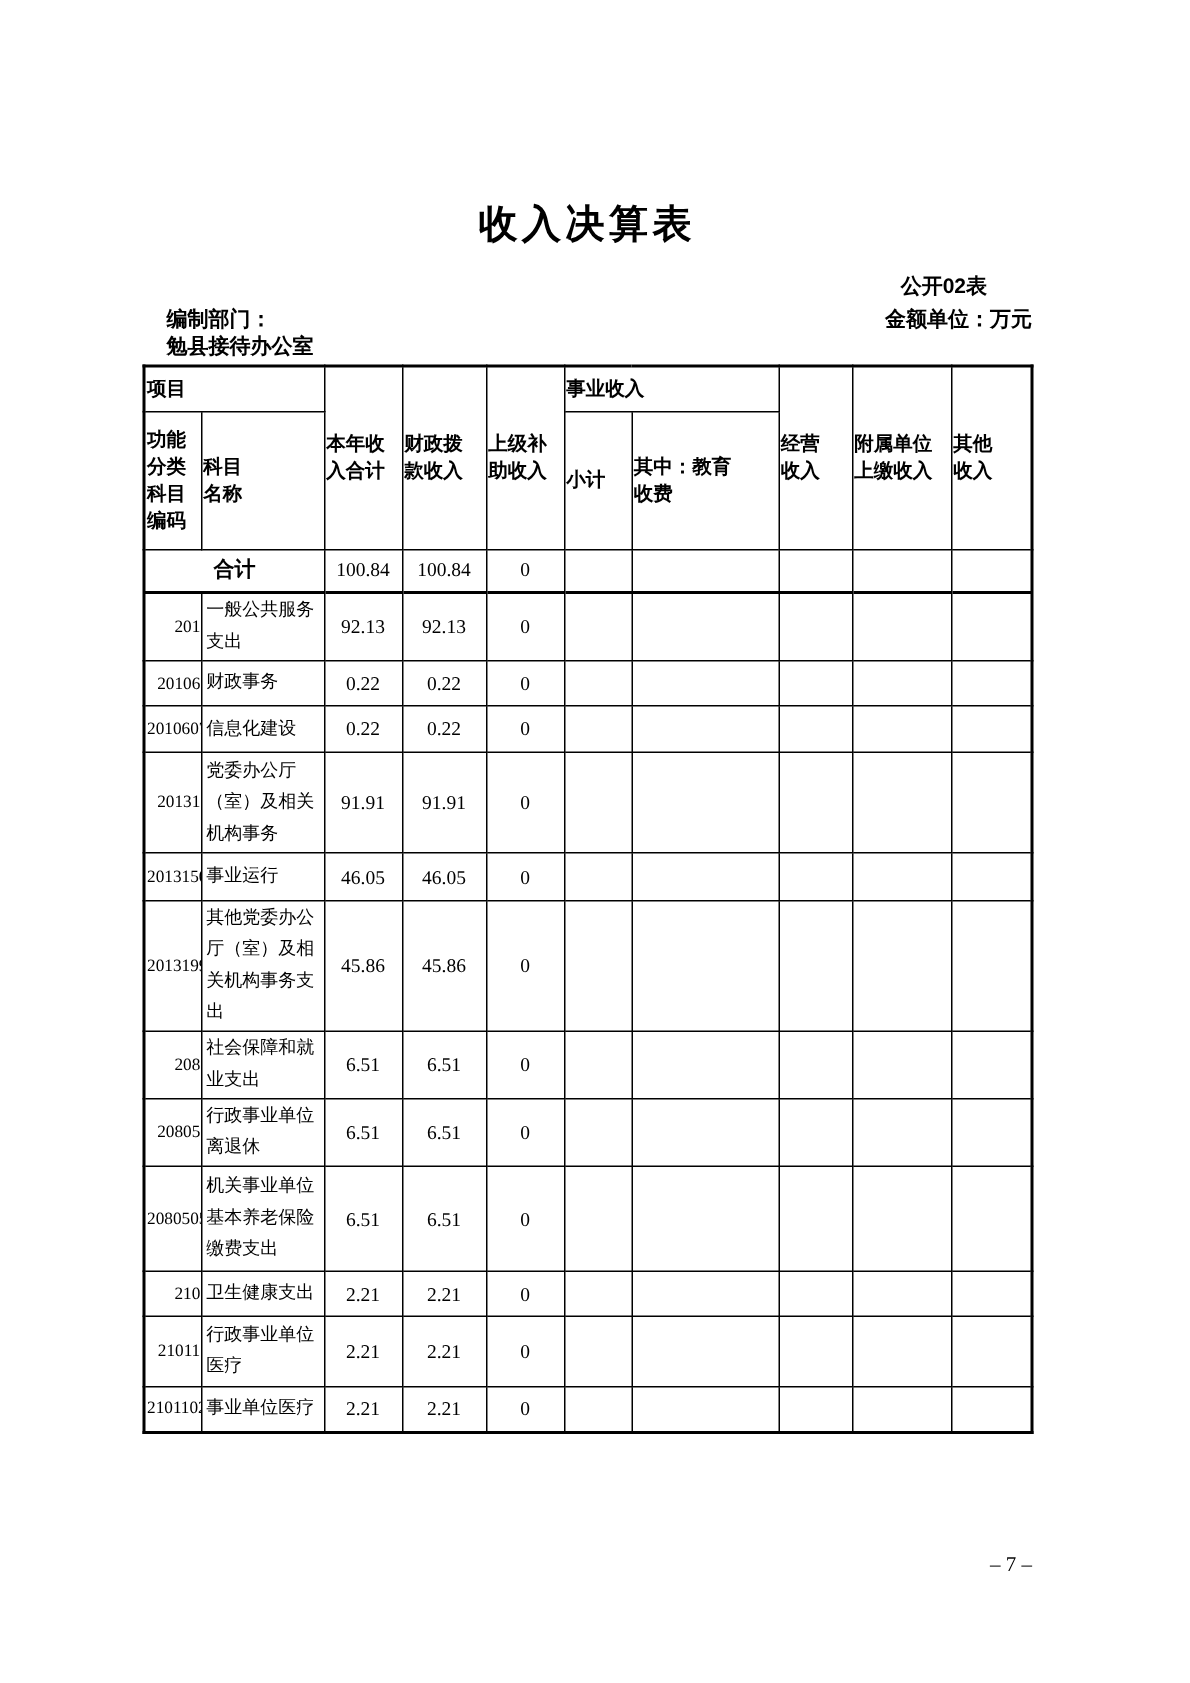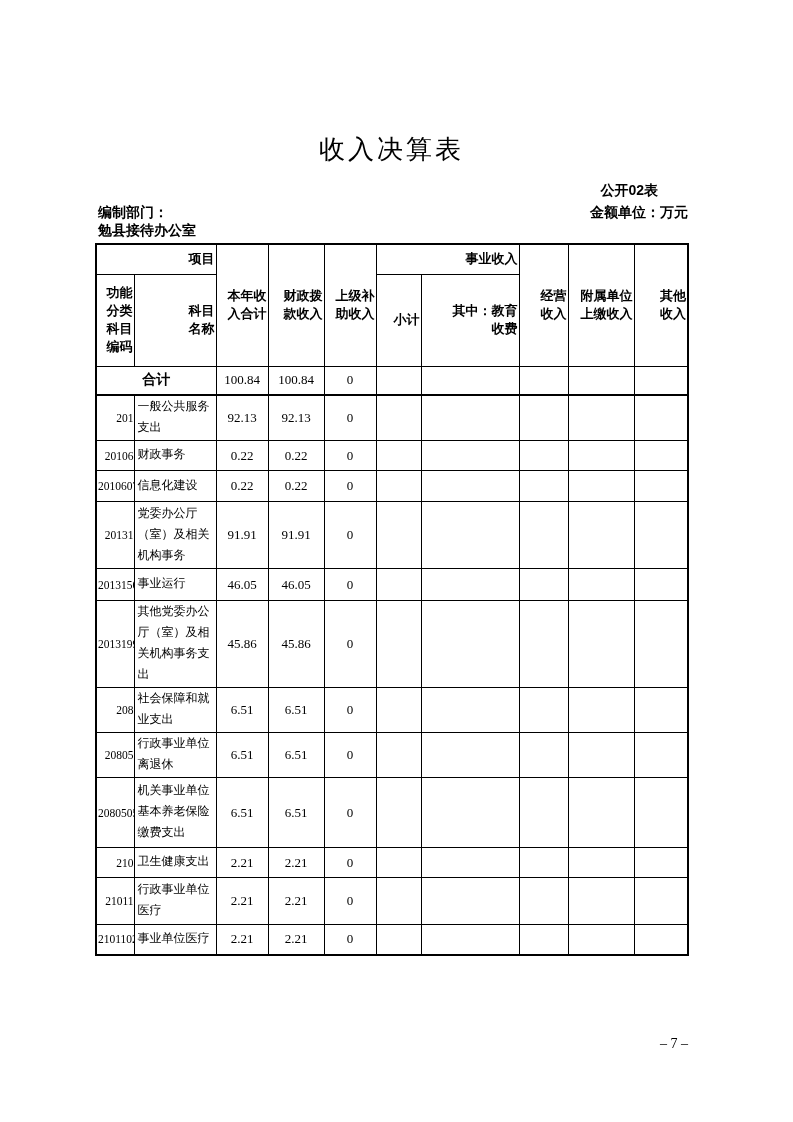--- a/index.html
+++ b/index.html
@@ -15,21 +15,21 @@
   }
   .content {
     position:absolute;
     left:95px; top:0;
     width:593px;
   }
   .doc-title {
     margin-top:132px;
     text-align:center;
     font-size:26px;
-    font-weight:normal;
+    font-weight:bold;
     letter-spacing:3px;
     font-family:"Liberation Sans","DejaVu Sans",sans-serif;
   }
   .doc-label-row {
     margin-top:15px;
     text-align:right;
     padding-right:30px;
     font-size:14px;
     font-weight:bold;
     font-family:"Liberation Sans","DejaVu Sans",sans-serif;
@@ -38,40 +38,40 @@
     margin-top:4px;
     display:flex;
     justify-content:space-between;
     align-items:baseline;
     font-size:14px;
     font-weight:bold;
     font-family:"Liberation Sans","DejaVu Sans",sans-serif;
     margin-bottom:3px;
   }
   .dept-left { display:flex; align-items:baseline;flex-direction:column; }
-  .dept-name { margin-left:3px; }
+  .dept-name { margin-left:16px; }
 
   table.fin {
     border-collapse:collapse;
     table-layout:fixed;
     width:593px;
     border:2px solid #000;
   }
   table.fin th, table.fin td {
     border:1px solid #000;
     vertical-align:middle;
     overflow:hidden;
   }
   table.fin th {
     font-family:"Liberation Sans","DejaVu Sans",sans-serif;
     font-weight:bold;
     font-size:13px;
     line-height:1.4;
     white-space:pre-line;
-    text-align:right;
+    text-align:left;
     padding:1px;
   }
   td.code {
     font-size:11.5px;
     padding-left:1px;
     text-align:right;
     font-family:"Liberation Serif","DejaVu Serif",serif;
   }
   td.name {
     font-size:12px;

